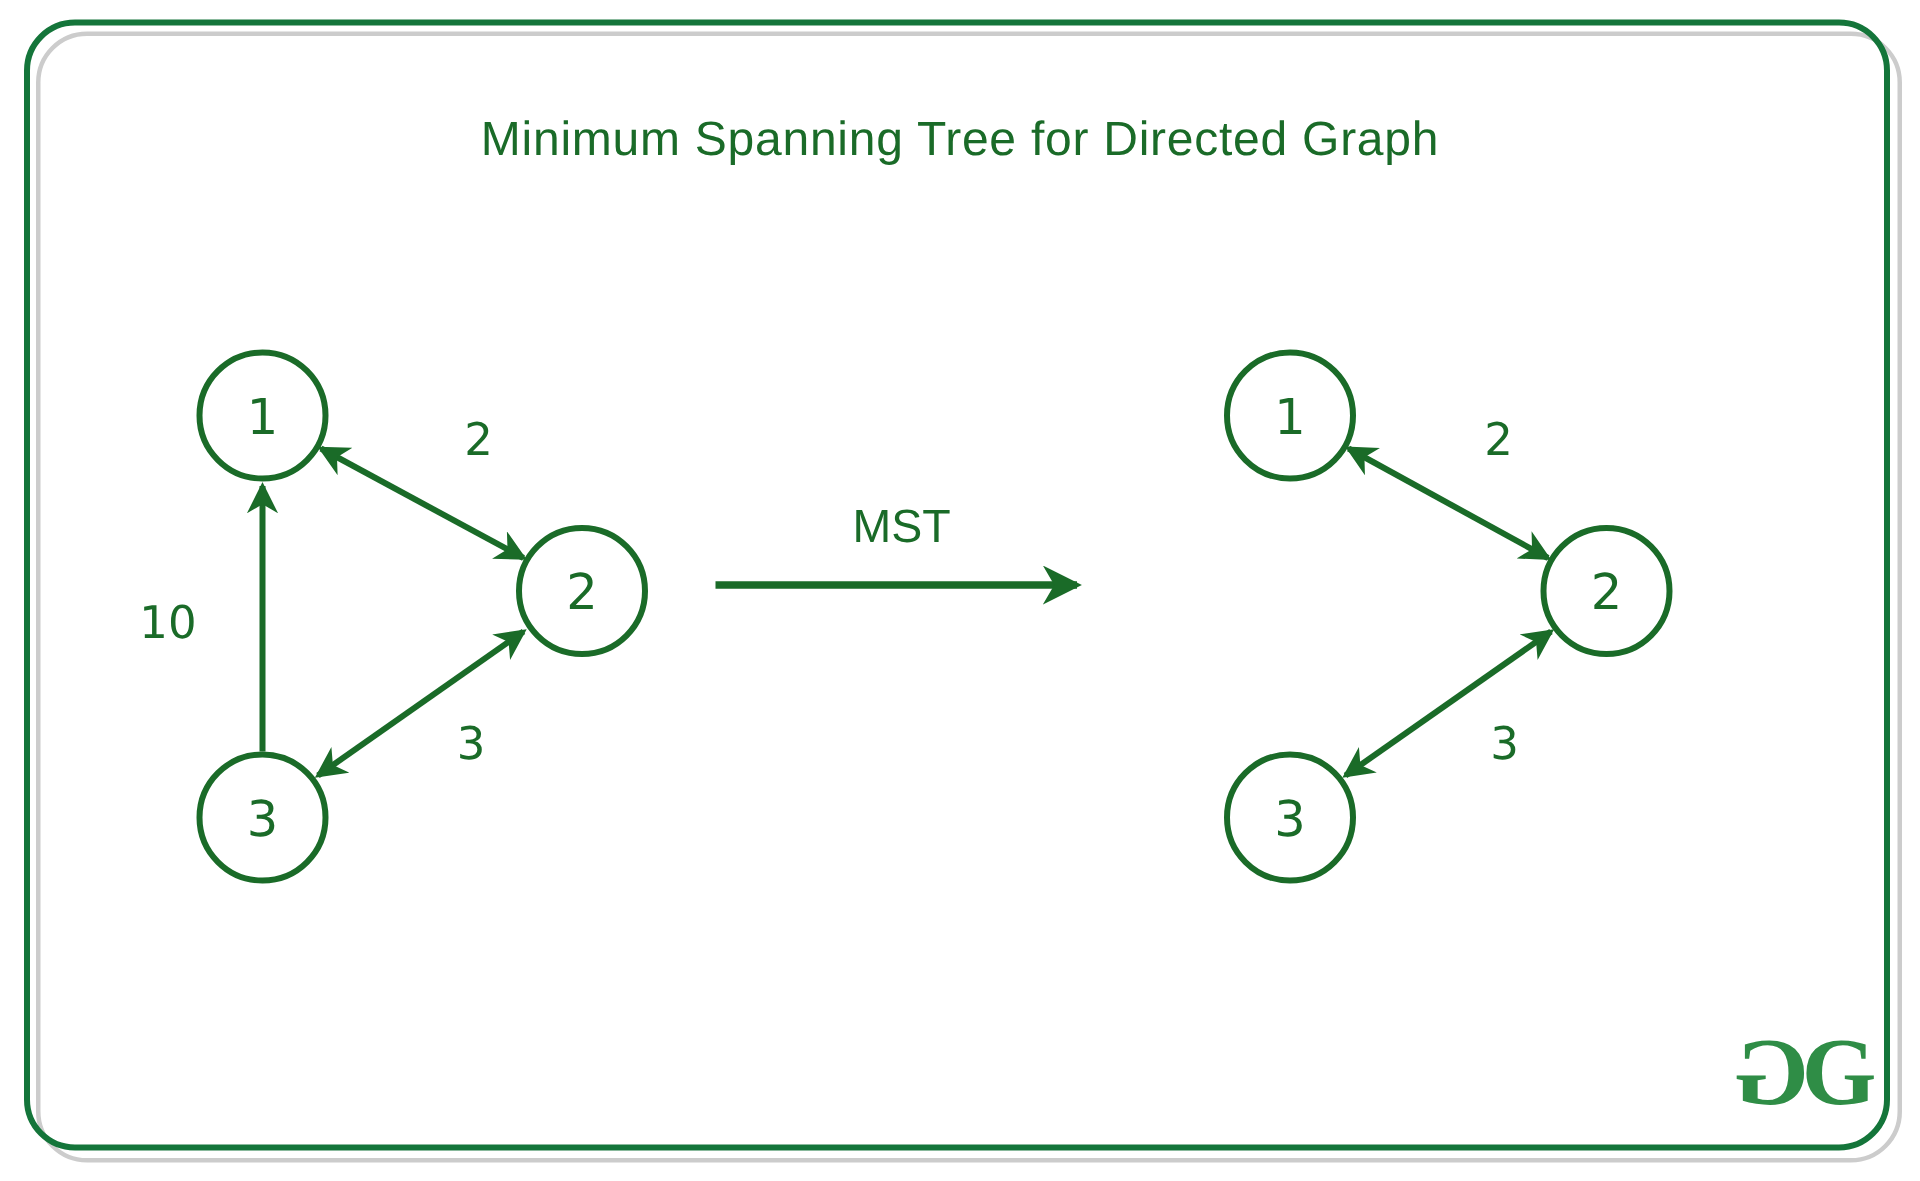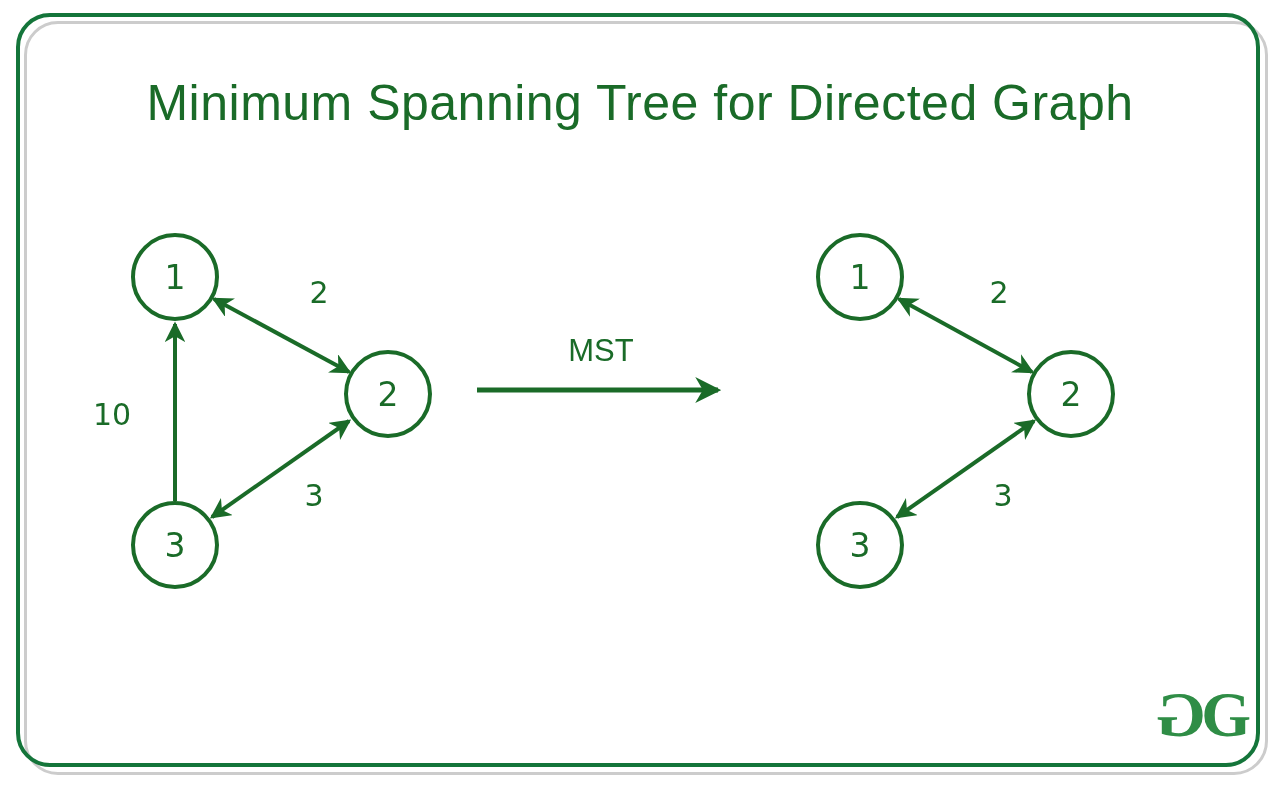--- a/index.html
+++ b/index.html
@@ -28,21 +28,21 @@
   .frame-green {
     position: absolute; left: 16px; top: 13px;
     width: 1244px; height: 754px;
     border: 4px solid var(--frame);
     border-radius: 34px;
   }
 
   .title {
     position: absolute; left: 0; top: 74px; width: 1280px;
     text-align: center;
-    font-size: 50px; font-weight: 400;
+    font-size: 32px; font-weight: 400;
     color: var(--diagram);
     letter-spacing: 0.5px;
   }
 
   svg.diagram { position: absolute; left: 0; top: 0; }
 
   .node-circle { fill: #ffffff; stroke: var(--diagram); stroke-width: 4; }
   .edge { stroke: var(--diagram); stroke-width: 4; fill: none; }
   .mst-line { stroke: var(--diagram); stroke-width: 5; fill: none; }
   .arrowhead { fill: var(--diagram); }

